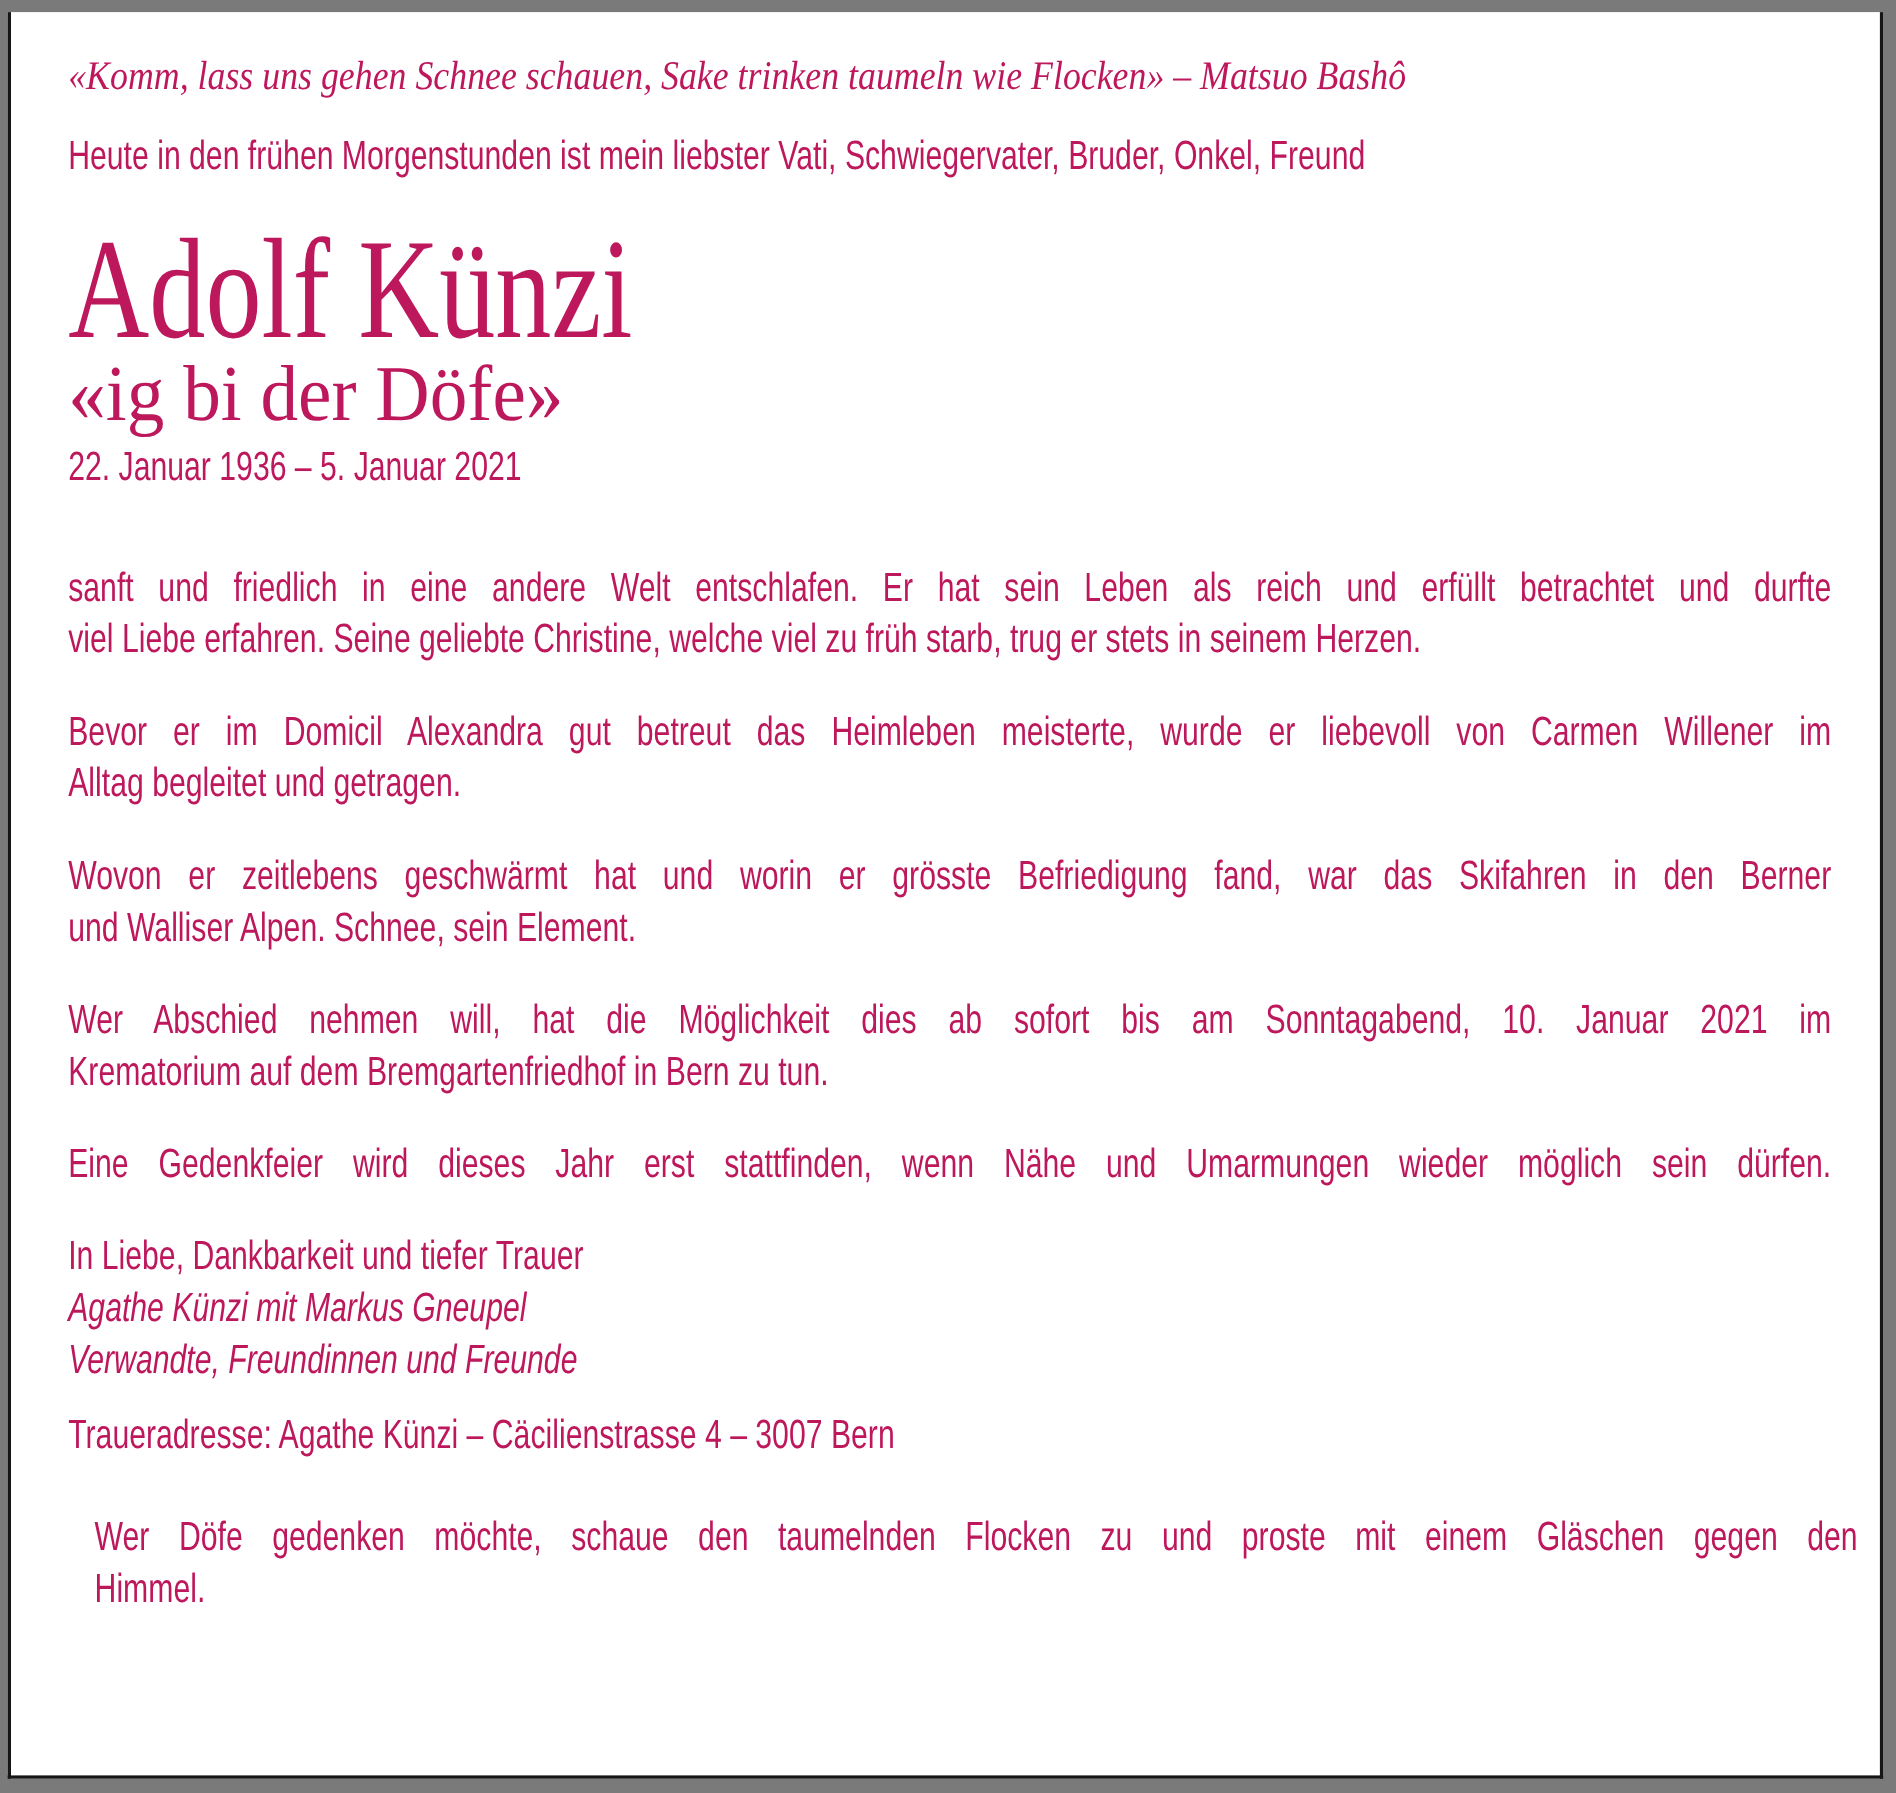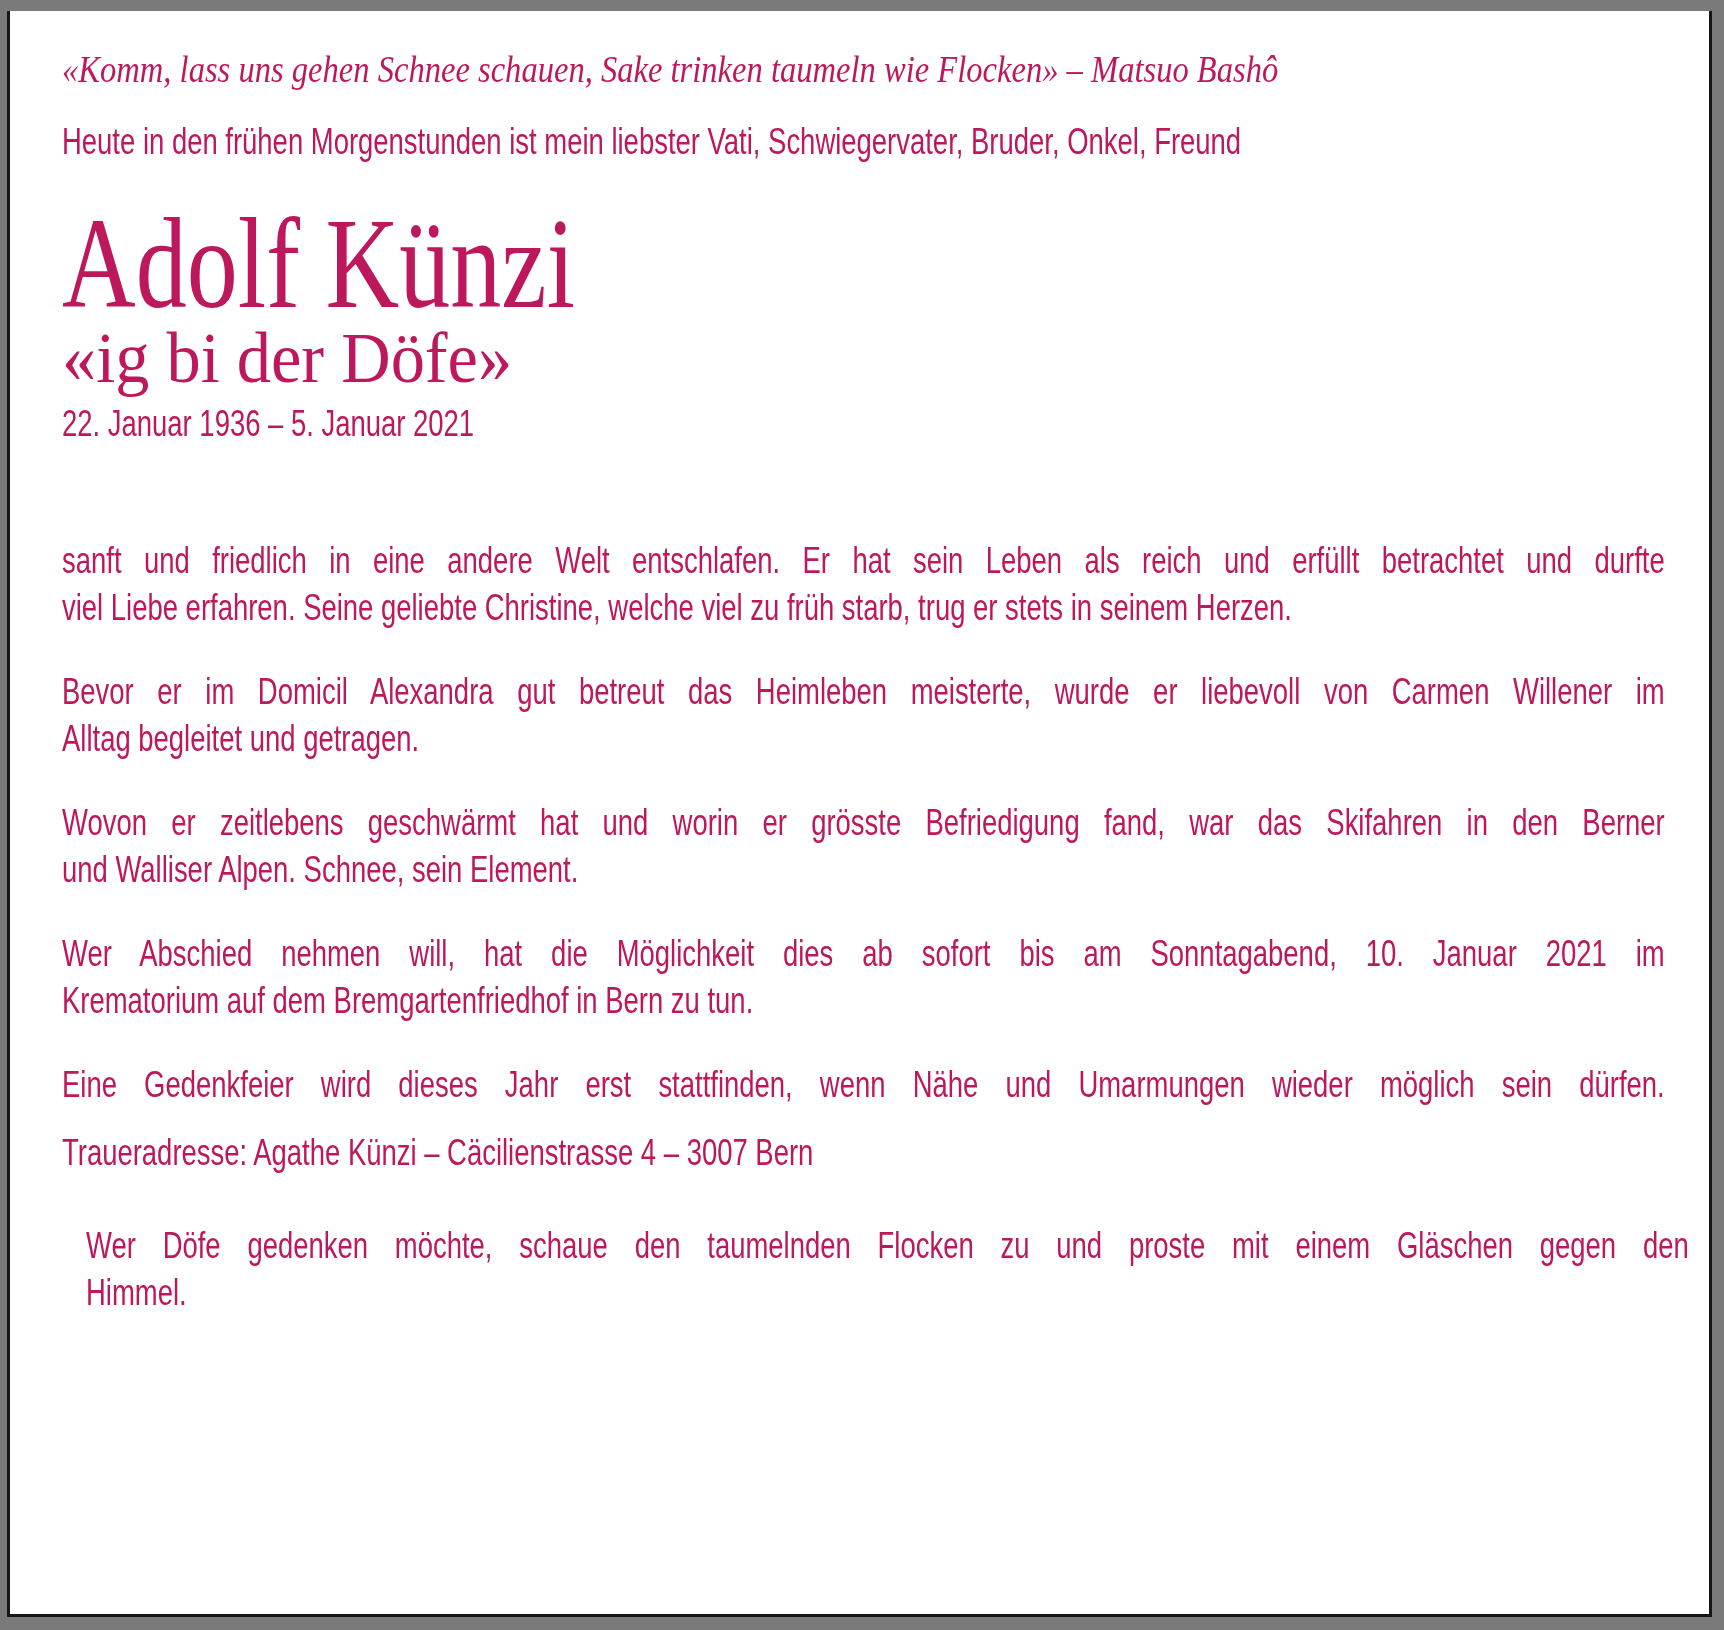--- a/index.html
+++ b/index.html
@@ -66,21 +66,21 @@
   .nickname {
     font-family: "Liberation Serif", "DejaVu Serif", serif;
     font-size: 72px;
     line-height: 65px;
     margin-top: 4px;
     transform: scaleX(0.95);
     transform-origin: 0 0;
     white-space: nowrap;
   }
   .dates { margin-top: 9px; }
-  .para-first { margin-top: 90px; }
+  .para-first { margin-top: 63px; }
   .para { margin-top: 37px; }
   .addr { margin-top: 21px; }
   .final { margin-top: 46px; margin-left: 24px; }
 </style>
 </head>
 <body>
 
 <div class="page">
   <div class="content">
 
@@ -112,20 +112,25 @@
 
     <div class="para">
       <div class="tl j">Wer Abschied nehmen will, hat die Möglichkeit dies ab sofort bis am Sonntagabend, 10. Januar 2021 im</div>
       <div class="tl nowrap">Krematorium auf dem Bremgartenfriedhof in Bern zu tun.</div>
     </div>
 
     <div class="para">
       <div class="tl j">Eine Gedenkfeier wird dieses Jahr erst stattfinden, wenn Nähe und Umarmungen wieder möglich sein dürfen.</div>
     </div>
 
+    <div class="para">
+      <div class="tl nowrap">In Liebe, Dankbarkeit und tiefer Trauer</div>
+      <div class="tl it nowrap">Agathe Künzi mit Markus Gneupel</div>
+      <div class="tl it nowrap">Verwandte, Freundinnen und Freunde</div>
+    </div>
 
     <div class="tl addr nowrap">Traueradresse: Agathe Künzi – Cäcilienstrasse 4 – 3007 Bern</div>
 
     <div class="final">
       <div class="tl j">Wer Döfe gedenken möchte, schaue den taumelnden Flocken zu und proste mit einem Gläschen gegen den</div>
       <div class="tl nowrap">Himmel.</div>
     </div>
 
   </div>
 </div>

